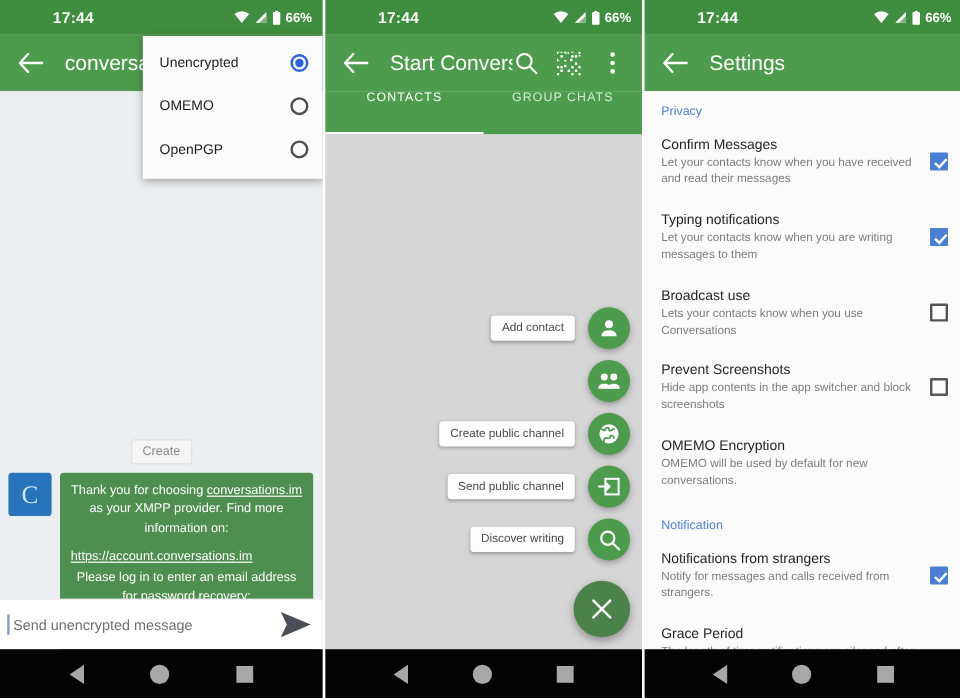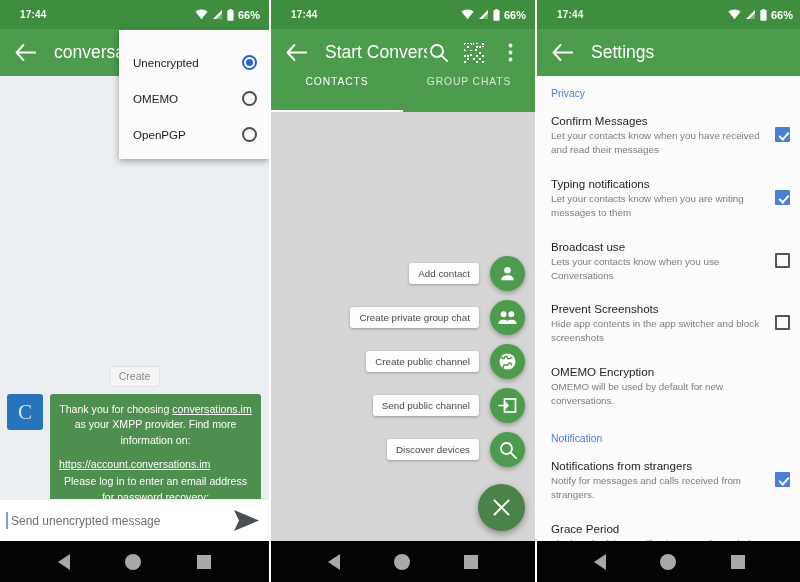--- a/index.html
+++ b/index.html
@@ -33,24 +33,24 @@
   .statusbar {
     height: 29px;
     background: #3f8e3f;
     display: flex;
     align-items: center;
     padding: 0 10px;
     position: relative;
     color: #ffffff;
   }
   .statusbar .clock {
-    font-size: 10px;
+    font-size: 13px;
     font-weight: bold;
     letter-spacing: .2px;
-    margin-left: 10px;
+    margin-left: 34px;
     opacity: .97;
   }
   .status-right {
     position: absolute;
     right: 9px; top: 0; bottom: 0;
     display: flex;
     align-items: center;
     gap: 4px;
   }
   .status-right .batt-pct {
@@ -199,21 +199,21 @@
   }
 
   
   .dropdown {
     position: absolute;
     top: 30px; left: 119px;
     width: 150px;
     background: #fbfbfb;
     box-shadow: 0 2px 7px rgba(0,0,0,.35);
     z-index: 50;
-    padding: 14px 0 7px;
+    padding: 4px 0 7px;
   }
   .dd-item {
     height: 36px;
     display: flex;
     align-items: center;
     padding: 0 12px 0 14px;
     cursor: pointer;
   }
   .dd-item .lbl { font-size: 11.6px; color: #1c1c1c; flex: 1; }
   .radio {
@@ -528,21 +528,20 @@
           <span class="fab-label">Add contact</span>
           <span class="mini-fab">
             <svg width="17" height="17" viewBox="0 0 17 17" fill="#fff">
                 <circle cx="8.5" cy="5.2" r="3.3"></circle>
                 <path d="M2.2 15.2c0-3.5 2.8-5 6.3-5s6.3 1.5 6.3 5z"></path>
               </svg>
           </span>
         </div>
 
         <div class="fab-row">
-          <span class="fab-label">Create private group chat</span>
           <span class="mini-fab">
             <svg width="19" height="15" viewBox="0 0 19 15" fill="#fff">
                 <circle cx="5.6" cy="4.2" r="2.9"></circle>
                 <circle cx="13.4" cy="4.2" r="2.9"></circle>
                 <path d="M0.4 14c0-3 2.3-4.3 5.2-4.3S10.8 11 10.8 14z"></path>
                 <path d="M8.3 14c0-3 2.3-4.3 5.1-4.3S18.6 11 18.6 14z"></path>
               </svg>
           </span>
         </div>
 
@@ -560,21 +559,21 @@
           <span class="fab-label">Send public channel</span>
           <span class="mini-fab">
             <svg width="19" height="17" viewBox="0 0 19 17">
                 <rect x="6.5" y="2" width="11" height="13" stroke="#fff" stroke-width="1.7" fill="none"></rect>
                 <path d="M1 8.5h9M6.6 5.2 10 8.5 6.6 11.8" stroke="#fff" stroke-width="1.7" fill="none" stroke-linecap="round" stroke-linejoin="round"></path>
               </svg>
           </span>
         </div>
 
         <div class="fab-row">
-          <span class="fab-label">Discover devices</span>
+          <span class="fab-label">Discover writing</span>
           <span class="mini-fab">
             <svg width="18" height="18" viewBox="0 0 18 18">
                 <circle cx="7.5" cy="7.5" r="5.5" stroke="#fff" stroke-width="1.8" fill="none"></circle>
                 <path d="M11.5 11.5 17 17" stroke="#fff" stroke-width="1.8" stroke-linecap="round"></path>
               </svg>
           </span>
         </div>
 
         <div class="main-fab">
           <svg width="17" height="17" viewBox="0 0 17 17">

